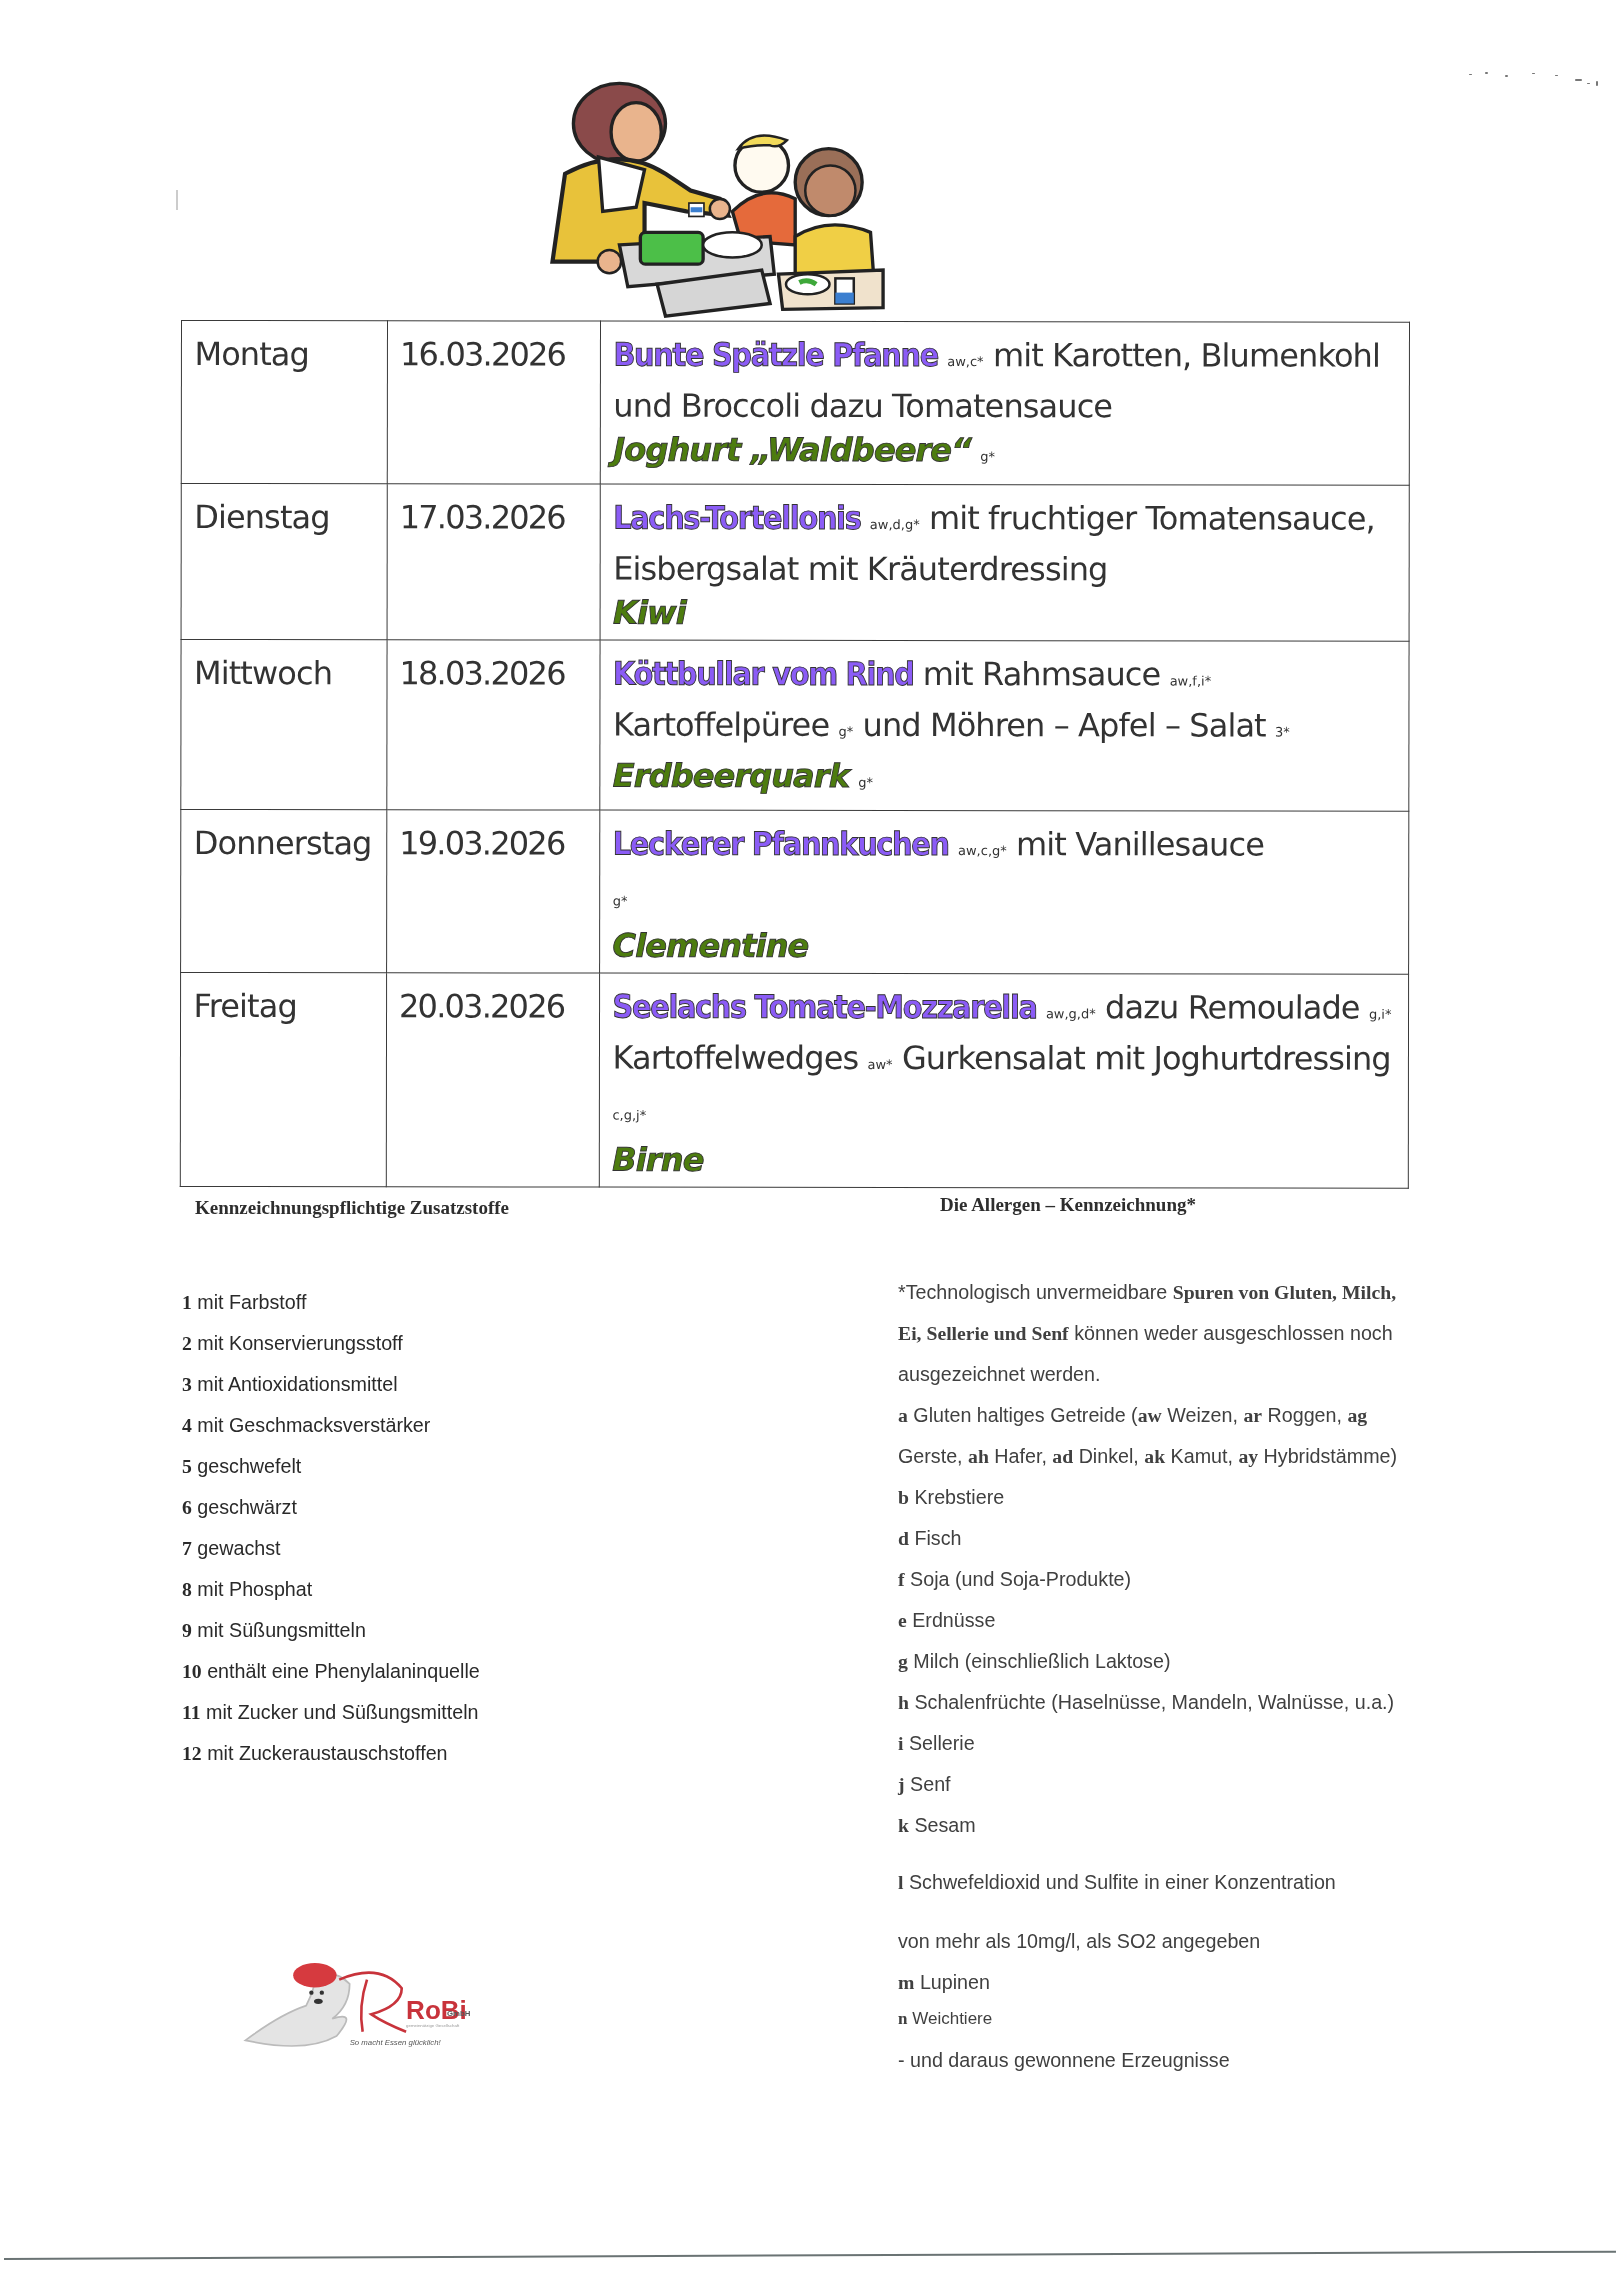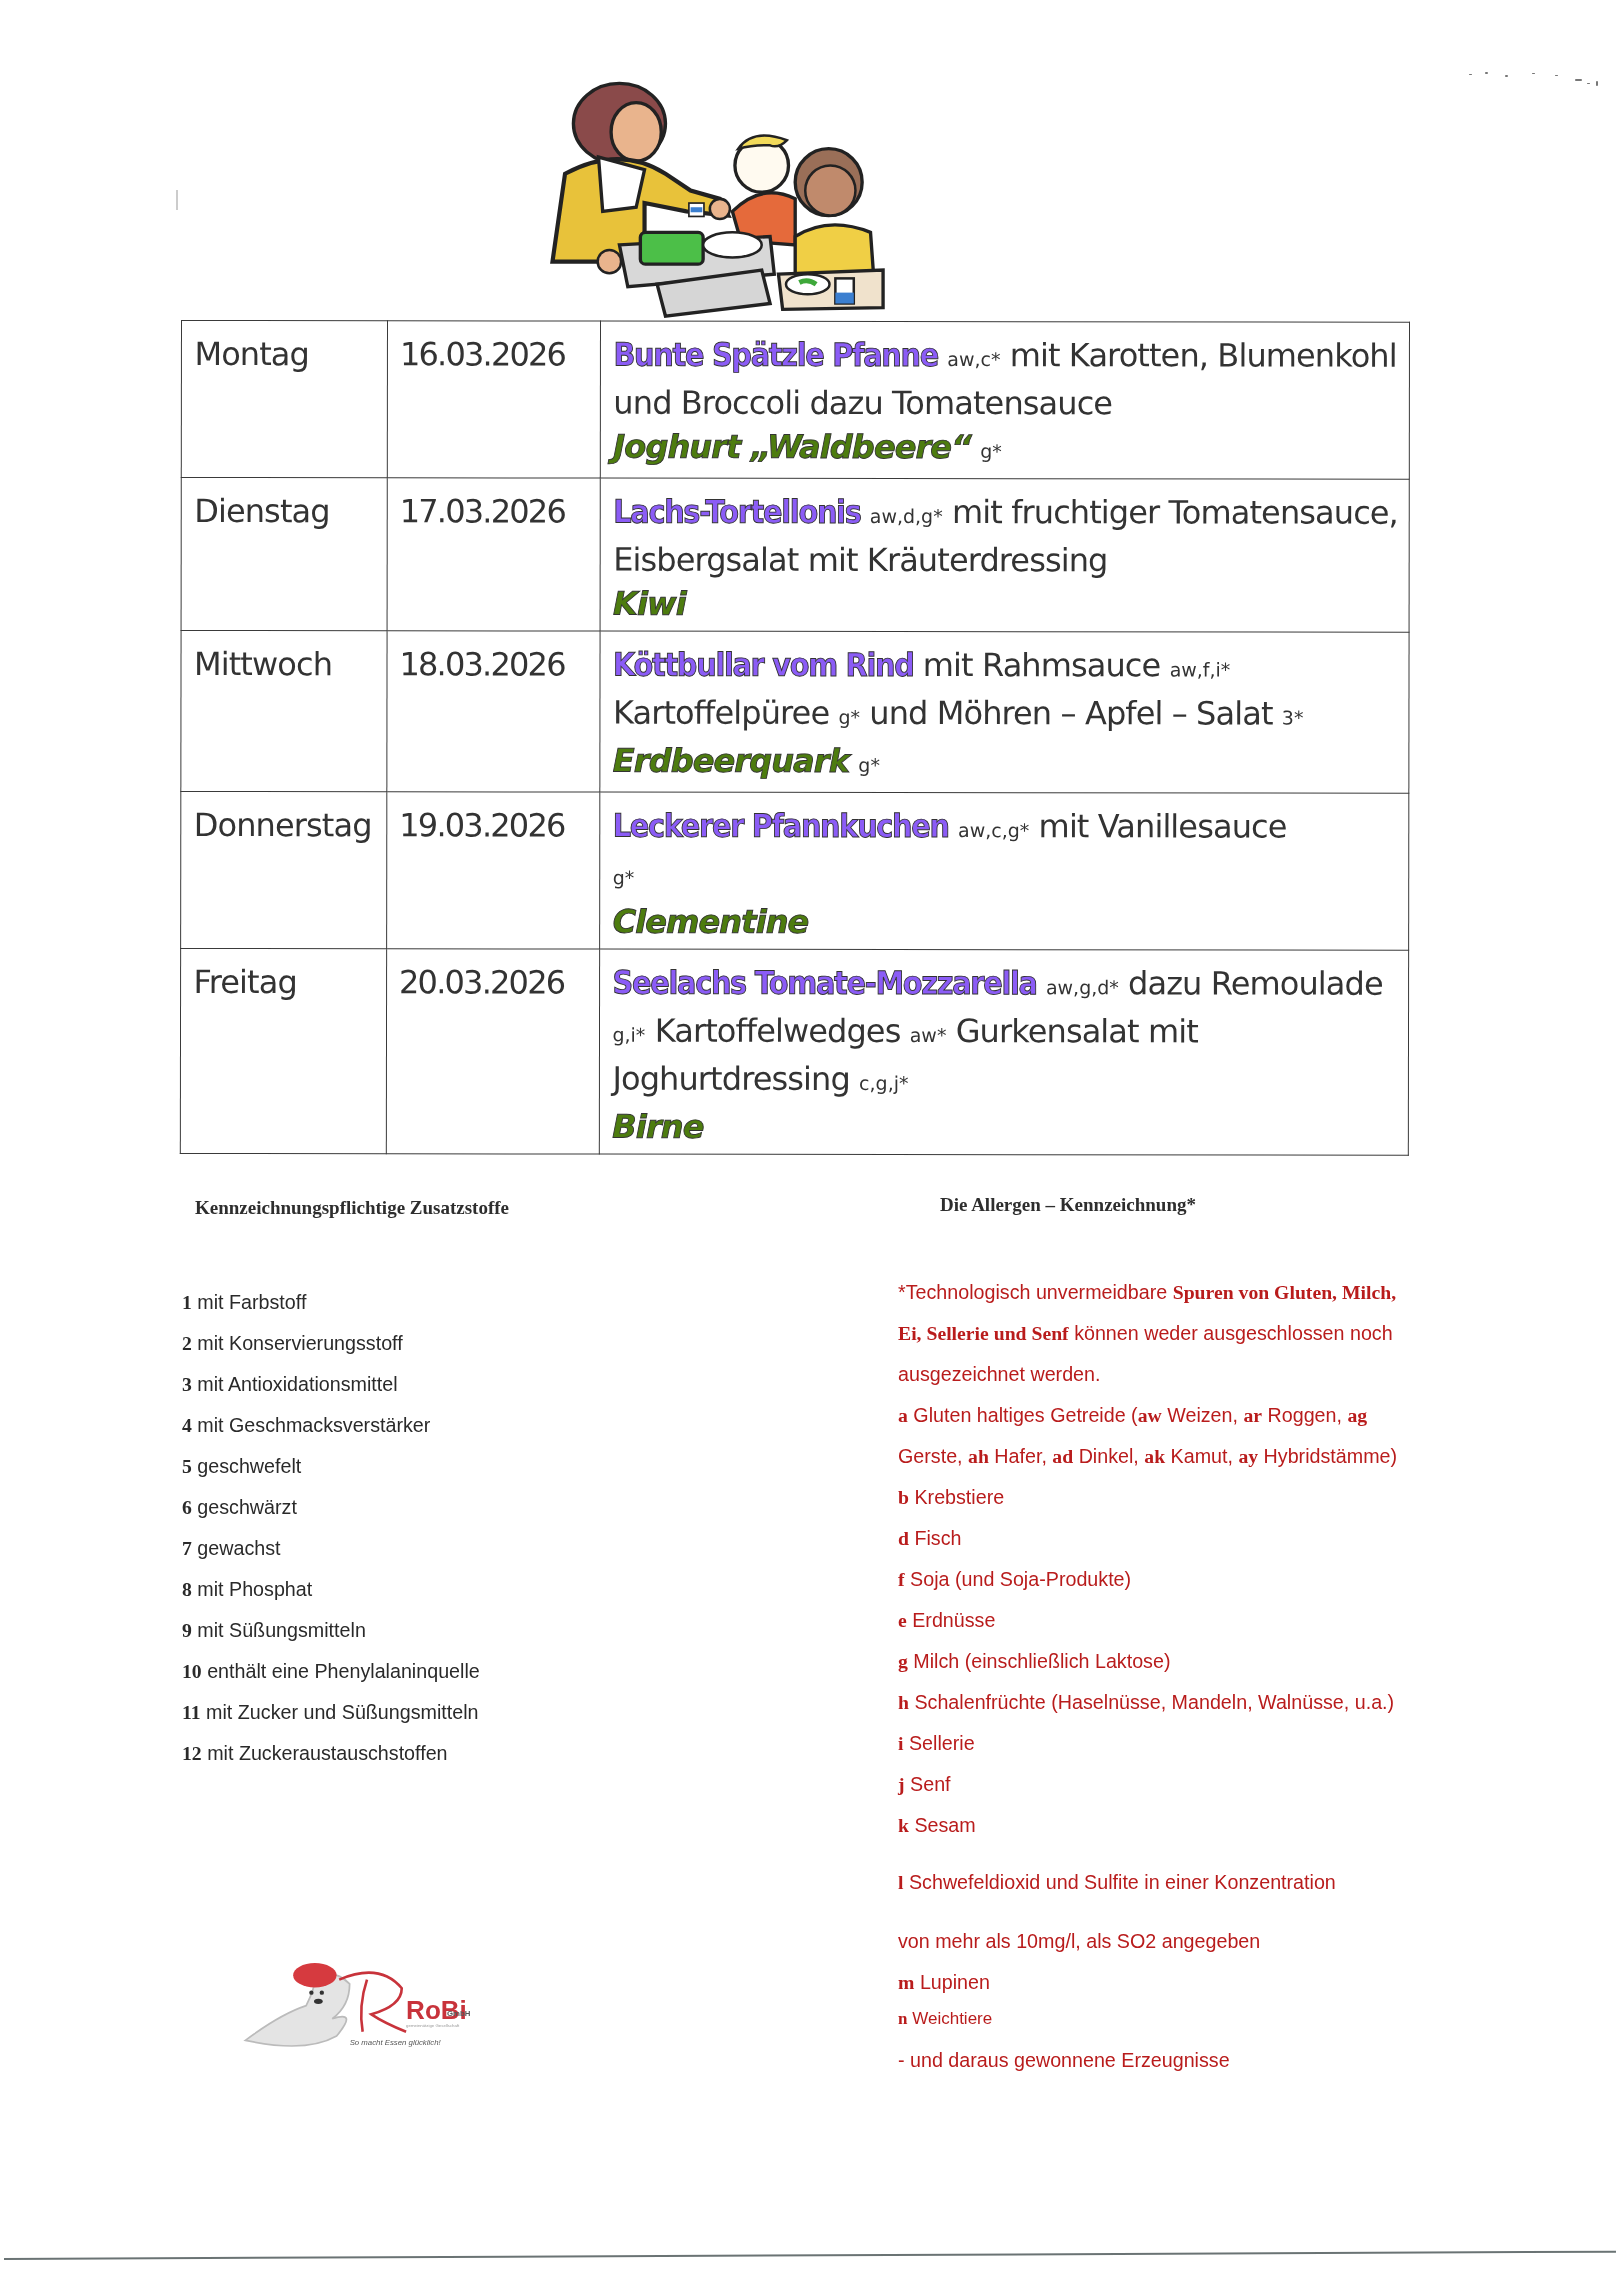--- a/index.html
+++ b/index.html
@@ -22,37 +22,37 @@
   .menu-table td {
     border: 1.8px solid #3a3a3a; vertical-align: top;
     font-family: "DejaVu Sans", sans-serif; font-size: 32px; color: #333;
     padding: 10.7px 9px 5.4px 12.5px; line-height: 44px;
   }
   .menu-table td.day { width: 183px; letter-spacing: -0.9px; }
   .menu-table td.date { width: 191px; letter-spacing: -1.8px; }
   .menu-table td.dish { letter-spacing: -0.9px; }
   .dish-name { font-family: "DejaVu Sans", sans-serif; font-weight: 900; font-stretch: condensed; color: #8b5cf6; letter-spacing: -1.3px; -webkit-text-stroke: 0.9px #333; }
   .dessert { font-weight: 900; font-style: italic; color: #4d7c0f; letter-spacing: -0.9px; -webkit-text-stroke: 0.9px #333; }
-  .allergen { font-size: 19px; letter-spacing: 0; }
+  .allergen { font-size: 13px; letter-spacing: 0; }
   .row-mon td { height: 116px; }
   .row-tue td { height: 115px; }
   .row-wed td { height: 115px; }
   .row-thu td { height: 101px; }
   .row-fri td { height: 154px; }
 
   
   .section-title {
     position: absolute; font-family: "Liberation Serif", serif; font-weight: bold;
     font-size: 19px; color: #2e2e2e;
   }
   .additives { position: absolute; left: 182px; top: 1282px; width: 430px; }
   .additives .item { font-size: 19.7px; height: 41px; line-height: 40px; color: #2a2a2a; white-space: nowrap; }
   .additives .num { font-family: "Liberation Serif", serif; font-weight: bold; }
   .allergens { position: absolute; left: 898px; top: 1272px; width: 573px; }
-  .allergens .line { font-size: 19.7px; line-height: 41px; color: #b91c1c; white-space: nowrap; }
+  .allergens .line { font-size: 19.7px; line-height: 41px; color: #404040; white-space: nowrap; }
   .serif-b { font-family: "Liberation Serif", serif; font-weight: bold; }
   .allergens .gap { height: 16px; }
   .allergens .gap2 { height: 18px; }
   .allergens .small { font-size: 17px; line-height: 32px; }
 
   
   .logo { position: absolute; left: 228px; top: 1952px; width: 278px; height: 116px; }
   .bottom-line { position: absolute; left: 3.6px; top: 2258px; width: 1612px; height: 1.8px; background: #6a7374; transform: rotate(-0.26deg); transform-origin: left center; }
 </style>
 </head>

